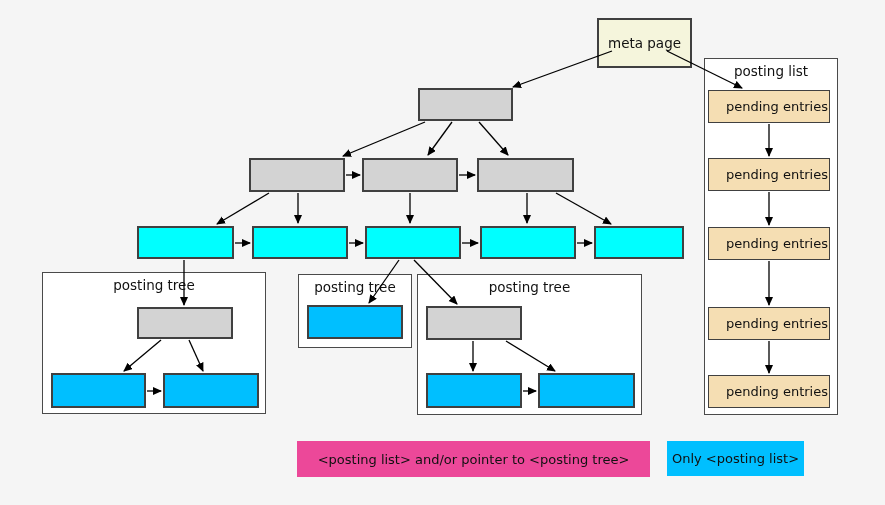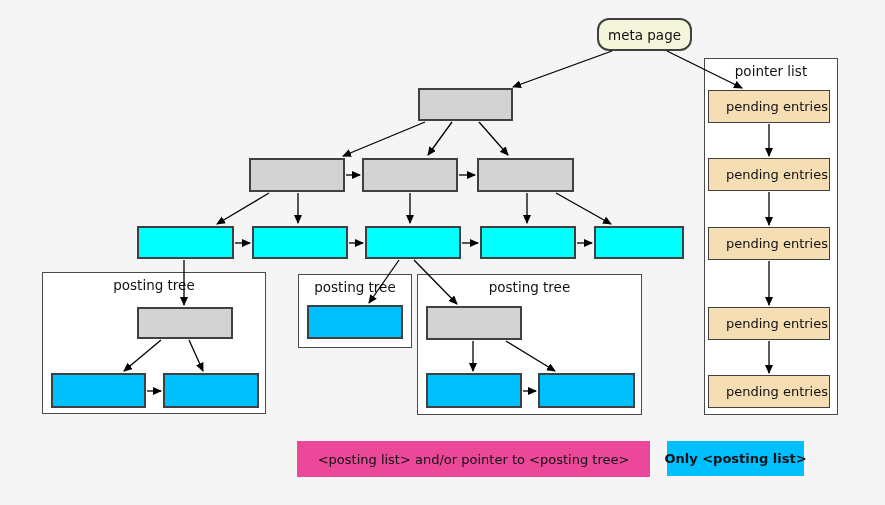--- a/index.html
+++ b/index.html
@@ -61,36 +61,36 @@
     pointer-events:none;
   }
 </style>
 </head>
 <body>
 
 <div class="stage">
 
 
   <div class="container" style="left:704px;top:58px;width:134px;height:357px;">
-    <div class="container-title">pointer list</div>
+    <div class="container-title">posting list</div>
   </div>
 
   <div class="container" style="left:42px;top:272px;width:224px;height:142px;">
     <div class="container-title">posting tree</div>
   </div>
 
   <div class="container" style="left:298px;top:274px;width:114px;height:74px;">
     <div class="container-title">posting tree</div>
   </div>
 
   <div class="container" style="left:417px;top:274px;width:225px;height:141px;">
     <div class="container-title">posting tree</div>
   </div>
 
-  <div class="node metapage" style="left:597px;top:18px;width:95px;height:33px;border-radius:12px;">meta page</div>
+  <div class="node metapage" style="left:597px;top:18px;width:95px;height:50px;">meta page</div>
 
   <div class="node gray" style="left:418px;top:88px;width:95px;height:33px;"></div>
 
   <div class="node gray" style="left:249px;top:158px;width:96px;height:34px;"></div>
   <div class="node gray" style="left:362px;top:158px;width:96px;height:34px;"></div>
   <div class="node gray" style="left:477px;top:158px;width:97px;height:34px;"></div>
 
   <div class="node cyan" style="left:137px;top:226px;width:97px;height:33px;"></div>
   <div class="node cyan" style="left:252px;top:226px;width:96px;height:33px;"></div>
   <div class="node cyan" style="left:365px;top:226px;width:96px;height:33px;"></div>
@@ -107,21 +107,21 @@
   <div class="node blue" style="left:51px;top:373px;width:95px;height:35px;"></div>
   <div class="node blue" style="left:163px;top:373px;width:96px;height:35px;"></div>
 
   <div class="node blue" style="left:307px;top:305px;width:96px;height:34px;"></div>
 
   <div class="node gray" style="left:426px;top:306px;width:96px;height:34px;"></div>
   <div class="node blue" style="left:426px;top:373px;width:96px;height:35px;"></div>
   <div class="node blue" style="left:538px;top:373px;width:97px;height:35px;"></div>
 
   <div class="legend-box legend-cyan" style="left:297px;top:441px;width:353px;height:36px;">&lt;posting list&gt; and/or pointer to &lt;posting tree&gt;</div>
-  <div class="legend-box legend-blue" style="left:667px;top:441px;width:137px;height:35px;font-weight:bold;">Only &lt;posting list&gt;</div>
+  <div class="legend-box legend-blue" style="left:667px;top:441px;width:137px;height:35px;">Only &lt;posting list&gt;</div>
 
   <svg class="arrows" width="885" height="505">
     <defs>
       <marker id="ah" markerWidth="10" markerHeight="9" refX="8" refY="4" orient="auto" markerUnits="userSpaceOnUse">
         <polygon points="0,0 9,4 0,8" fill="#000"></polygon>
       </marker>
     </defs>
     <g stroke="#000" stroke-width="1.3" fill="none">
       <line x1="612" y1="51" x2="513" y2="87" marker-end="url(#ah)"></line>
       <line x1="667" y1="51" x2="742" y2="88" marker-end="url(#ah)"></line>

